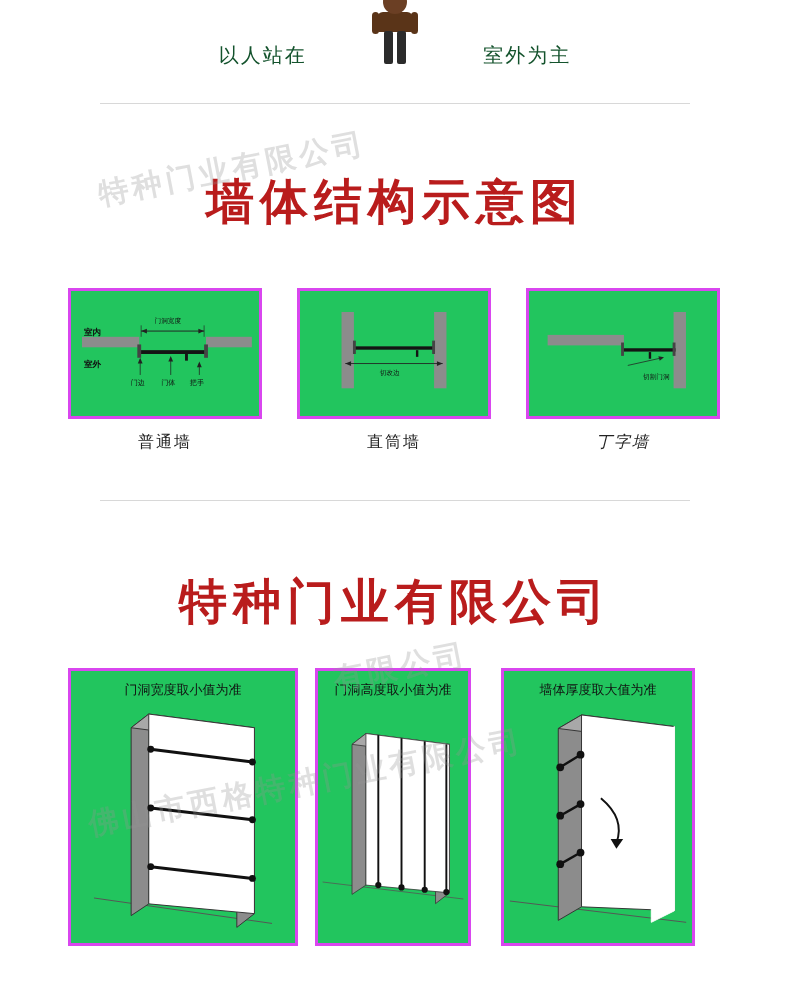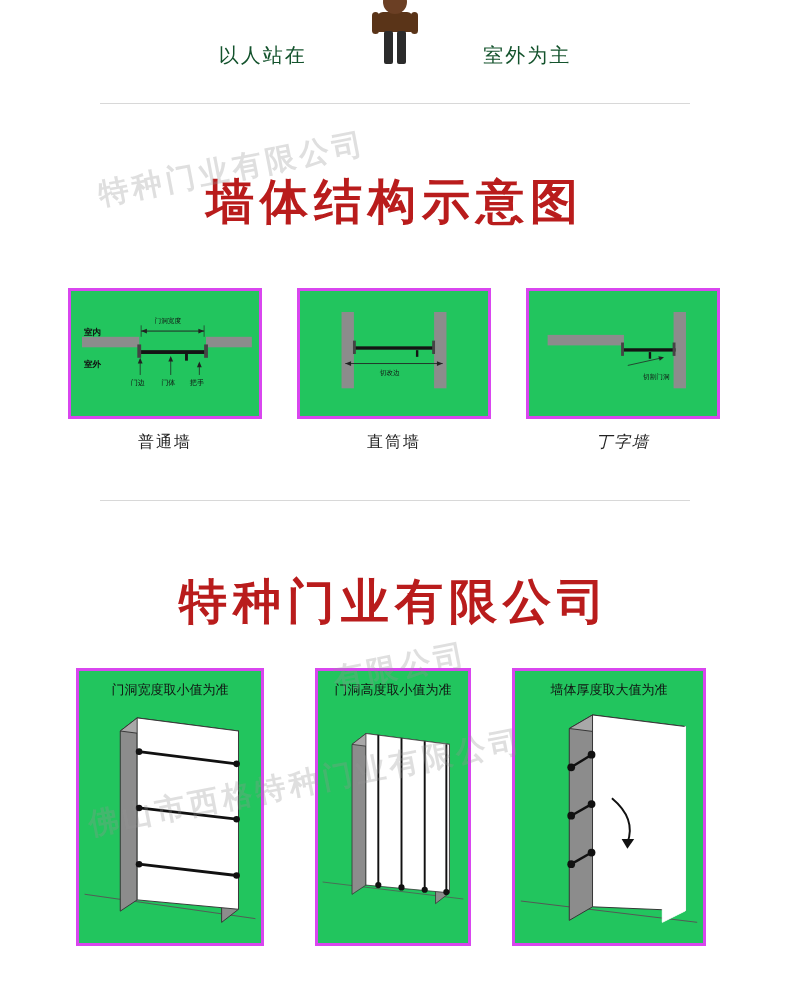--- a/index.html
+++ b/index.html
@@ -141,23 +141,23 @@
 
   
   .wall-p1 { left: 68px;  top: 288px; width: 194px; height: 131px; }
   .wall-p2 { left: 297px; top: 288px; width: 194px; height: 131px; text-decoration: underline; }
   .wall-p3 { left: 526px; top: 288px; width: 194px; height: 131px; }
   .wall-c1 { left: 68px;  top: 432px; width: 194px; }
   .wall-c2 { left: 297px; top: 432px; width: 194px; }
   .wall-c3 { left: 526px; top: 432px; width: 194px; font-style: italic; }
 
   
-  .door-p1 { left: 68px;  top: 668px; width: 188px; height: 278px; margin-left: 8px; }
+  .door-p1 { left: 68px;  top: 668px; width: 230px; height: 278px; }
   .door-p2 { left: 315px; top: 668px; width: 156px; height: 278px; }
-  .door-p3 { left: 512px; top: 668px; width: 194px; height: 278px; padding-left: 25px; }
+  .door-p3 { left: 501px; top: 668px; width: 194px; height: 278px; padding-left: 25px; }
 
   .panel-head {
     position: absolute;
     left: 0; top: 10px;
     width: 100%;
     text-align: center;
     font-size: 13px;
     color: #111;
     font-family: "DejaVu Sans", sans-serif;
     z-index: 3;

